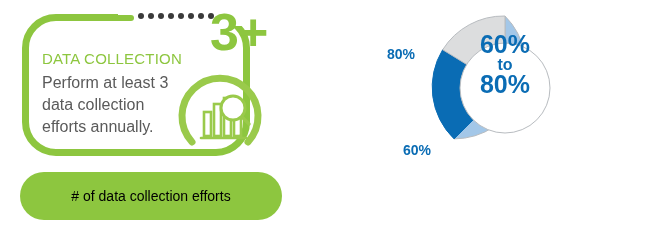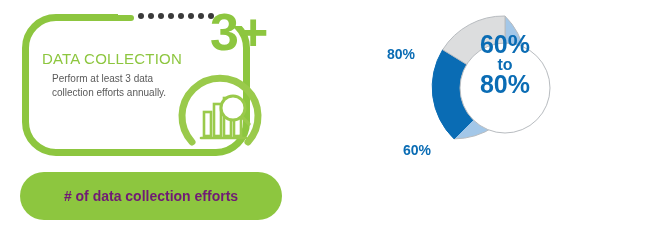--- a/index.html
+++ b/index.html
@@ -43,34 +43,34 @@
     font-size:52px;font-weight:bold;color:#8DC63F;
     letter-spacing:-1px;line-height:1;
   }
 
   .card-title{
     position:absolute;left:42px;top:50px;
     font-size:15px;font-weight:normal;color:#8DC63F;
     letter-spacing:0.2px;
   }
   .card-body{
-    position:absolute;left:52px;top:72px;
-    font-size:10px;color:#5A5A5A;line-height:1.38;
+    position:absolute;left:42px;top:72px;
+    font-size:16px;color:#5A5A5A;line-height:1.38;
     width:130px;
   }
 
   
   .icon-wrap{position:absolute;left:178px;top:72px;width:84px;height:84px;}
   .icon-wrap svg{display:block;}
 
   
   .pill{
     position:absolute;
     display:flex;align-items:center;justify-content:center;
-    text-align:center;color:#701a75;font-weight:bold;
+    text-align:center;color:#000000;font-weight:normal;
     box-sizing:border-box;
   }
   .pill-green{
     left:20px;top:172px;width:262px;height:48px;
     border-radius:24px;background:#8DC63F;font-size:14px;
   }
 
   
   .panel-right{position:absolute;left:325px;top:0;width:325px;height:240px;}
 

